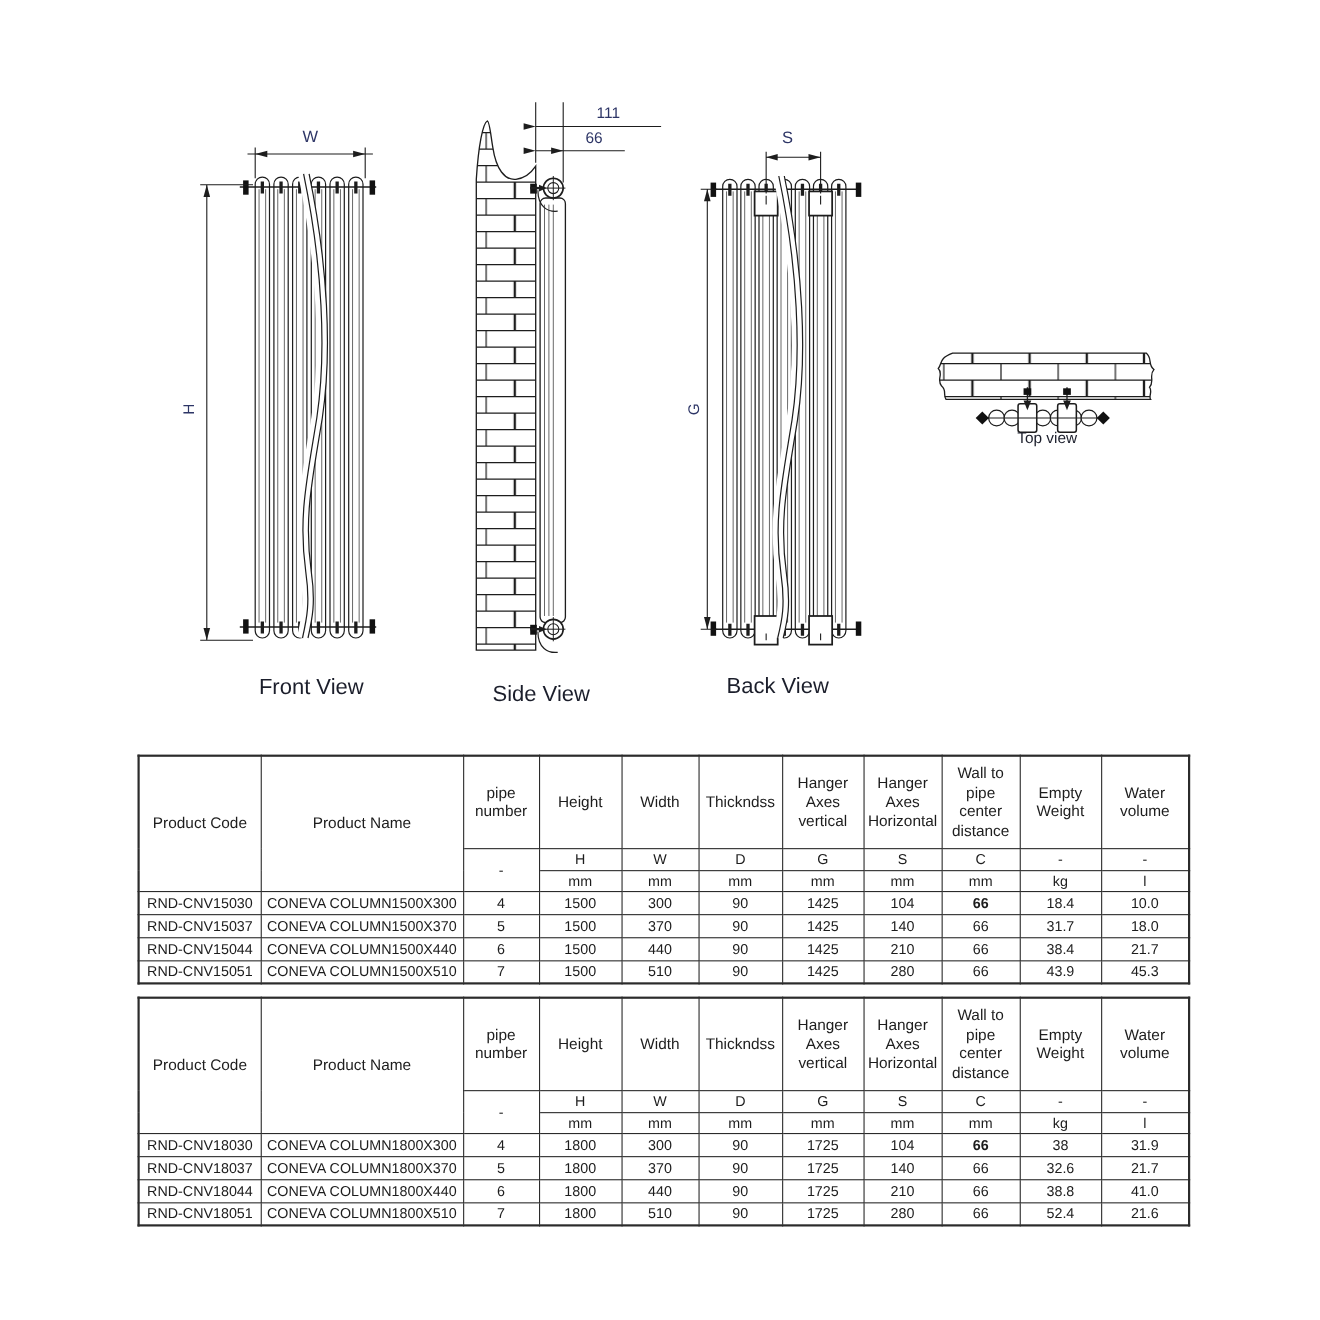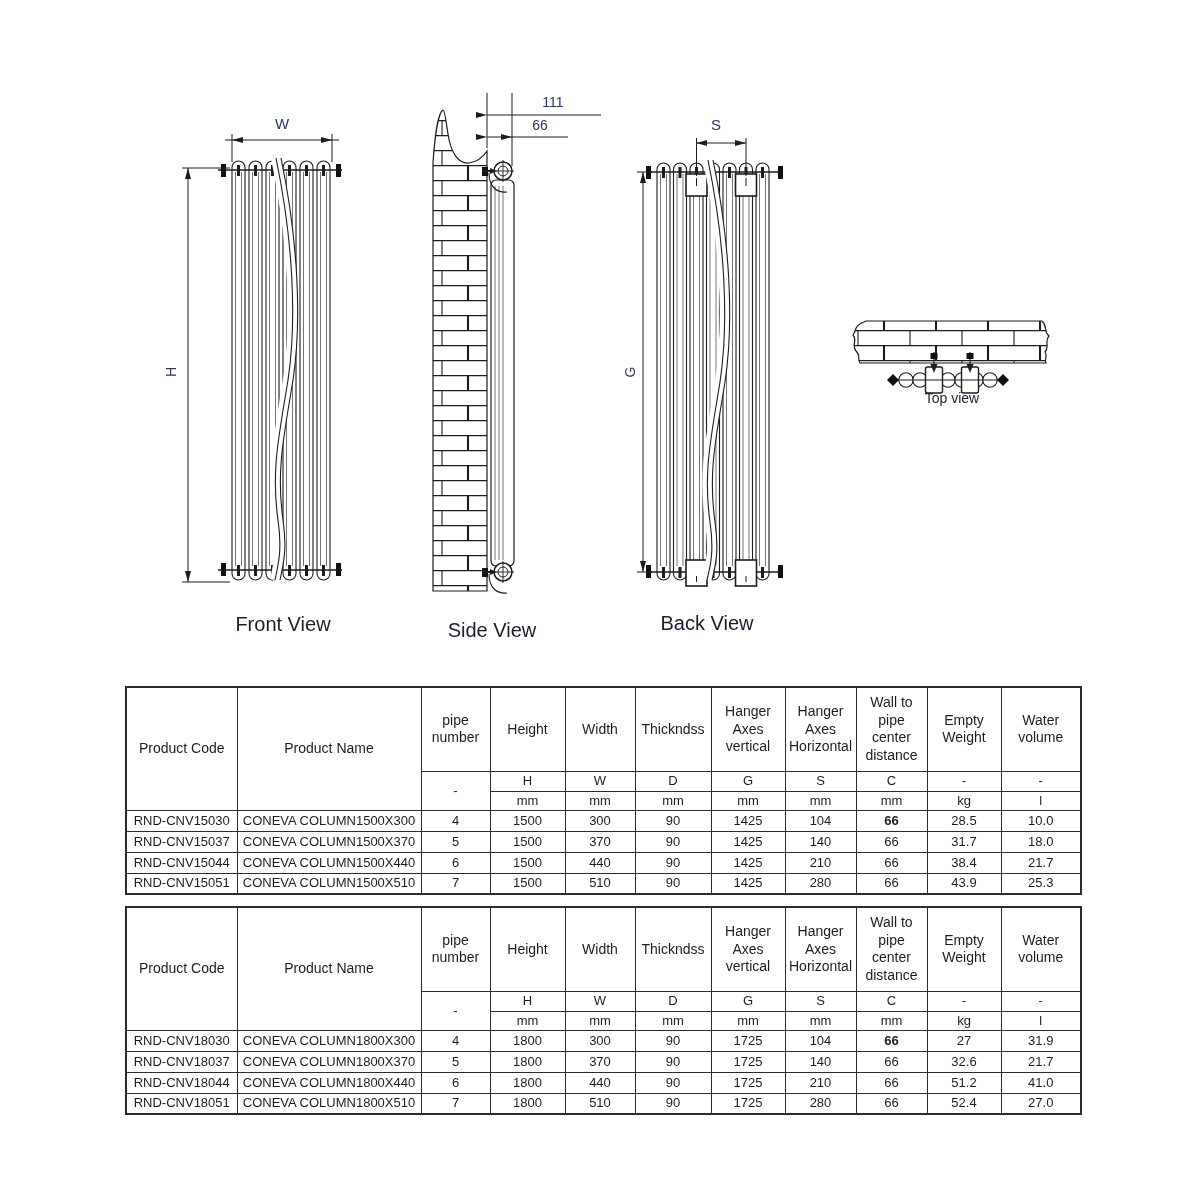--- a/index.html
+++ b/index.html
@@ -262,21 +262,21 @@
       <tr>
         <td>RND-CNV15030</td>
         <td>CONEVA COLUMN1500X300</td>
         <td>4</td>
         <td>1500</td>
         <td>300</td>
         <td>90</td>
         <td>1425</td>
         <td>104</td>
         <td class="b">66</td>
-        <td>28.5</td>
+        <td>18.4</td>
         <td>10.0</td>
       </tr>
       <tr>
         <td>RND-CNV15037</td>
         <td>CONEVA COLUMN1500X370</td>
         <td>5</td>
         <td>1500</td>
         <td>370</td>
         <td>90</td>
         <td>1425</td>
@@ -302,21 +302,21 @@
         <td>RND-CNV15051</td>
         <td>CONEVA COLUMN1500X510</td>
         <td>7</td>
         <td>1500</td>
         <td>510</td>
         <td>90</td>
         <td>1425</td>
         <td>280</td>
         <td>66</td>
         <td>43.9</td>
-        <td>25.3</td>
+        <td>45.3</td>
       </tr>
     </tbody>
 </table>
 
 <table class="spec" id="t1800">
   <colgroup>
     <col style="width:111px">
       <col style="width:184px">
       <col style="width:69px">
       <col style="width:75px">
@@ -377,21 +377,21 @@
       <tr>
         <td>RND-CNV18030</td>
         <td>CONEVA COLUMN1800X300</td>
         <td>4</td>
         <td>1800</td>
         <td>300</td>
         <td>90</td>
         <td>1725</td>
         <td>104</td>
         <td class="b">66</td>
-        <td>27</td>
+        <td>38</td>
         <td>31.9</td>
       </tr>
       <tr>
         <td>RND-CNV18037</td>
         <td>CONEVA COLUMN1800X370</td>
         <td>5</td>
         <td>1800</td>
         <td>370</td>
         <td>90</td>
         <td>1725</td>
@@ -403,30 +403,30 @@
       <tr>
         <td>RND-CNV18044</td>
         <td>CONEVA COLUMN1800X440</td>
         <td>6</td>
         <td>1800</td>
         <td>440</td>
         <td>90</td>
         <td>1725</td>
         <td>210</td>
         <td>66</td>
-        <td>51.2</td>
+        <td>38.8</td>
         <td>41.0</td>
       </tr>
       <tr>
         <td>RND-CNV18051</td>
         <td>CONEVA COLUMN1800X510</td>
         <td>7</td>
         <td>1800</td>
         <td>510</td>
         <td>90</td>
         <td>1725</td>
         <td>280</td>
         <td>66</td>
         <td>52.4</td>
-        <td>27.0</td>
+        <td>21.6</td>
       </tr>
     </tbody>
 </table>
 
 </body></html>

